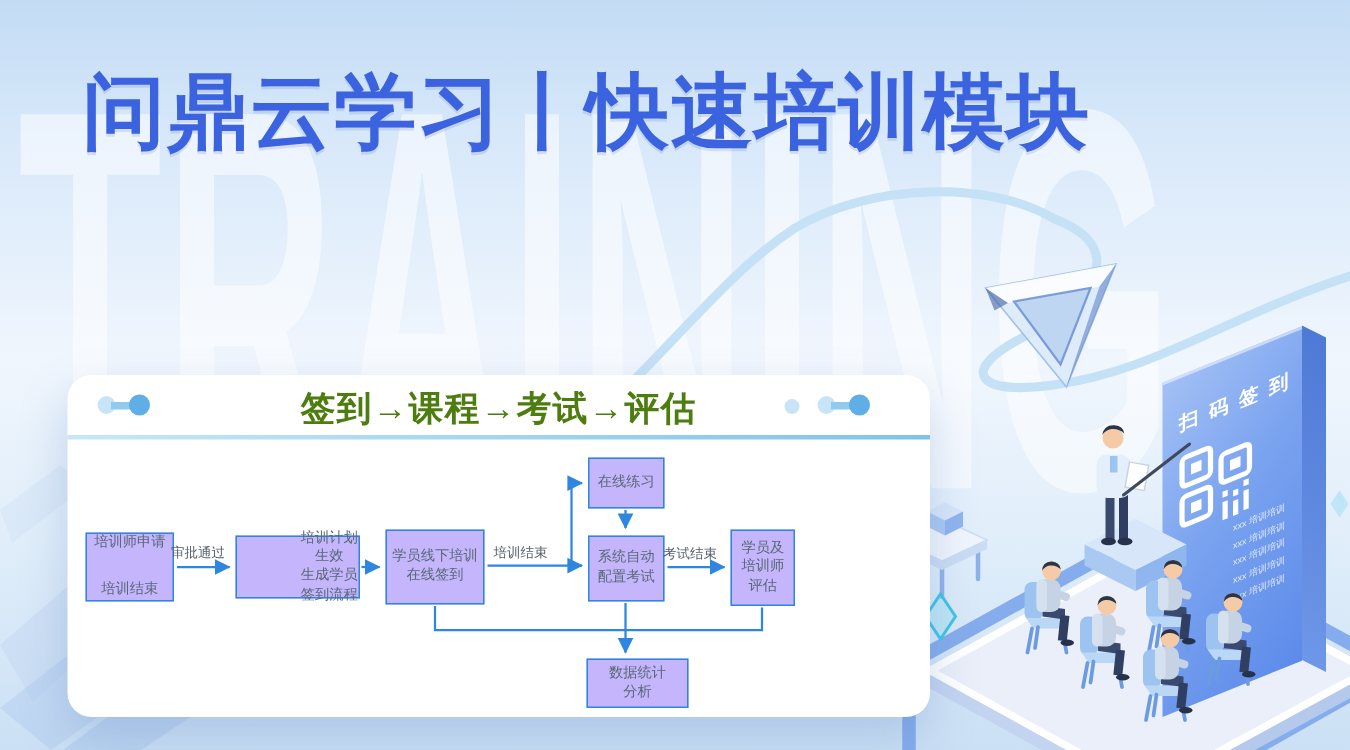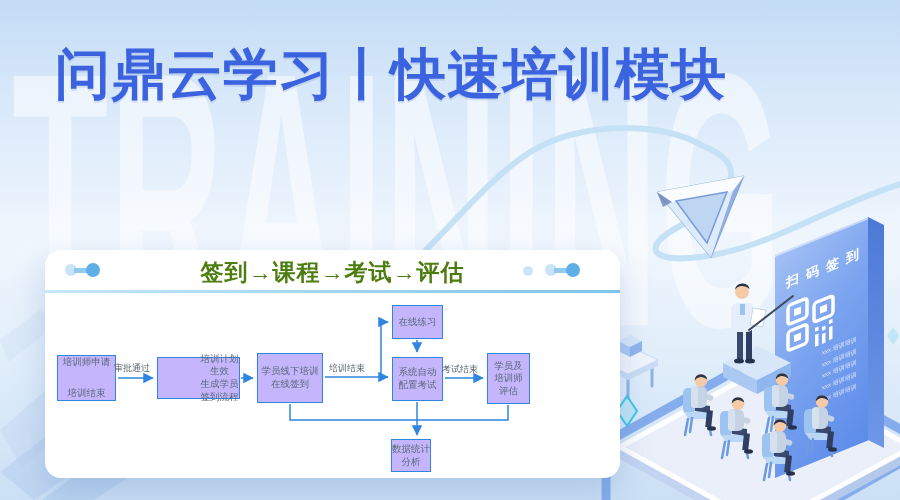--- a/index.html
+++ b/index.html
@@ -211,21 +211,21 @@
     </div>
     <div class="node" style="left:347px;top:107px;width:51px;height:44px;">
       <span>系统自动</span>
       <span>配置考试</span>
     </div>
     <div class="node" style="left:442px;top:103px;width:43px;height:51px;">
       <span>学员及</span>
       <span>培训师</span>
       <span>评估</span>
     </div>
-    <div class="node" style="left:346px;top:189px;width:40px;height:33px;">
+    <div class="node" style="left:346px;top:189px;width:68px;height:33px;">
       <span>数据统计</span>
       <span>分析</span>
     </div>
 
     <span class="elabel" style="left:69px;top:112px;width:44px;">审批通过</span>
     <span class="elabel" style="left:284px;top:112px;width:50px;">培训结束</span>
     <span class="elabel" style="left:397px;top:113px;width:44px;">考试结束</span>
   </div>
 
 </div>

